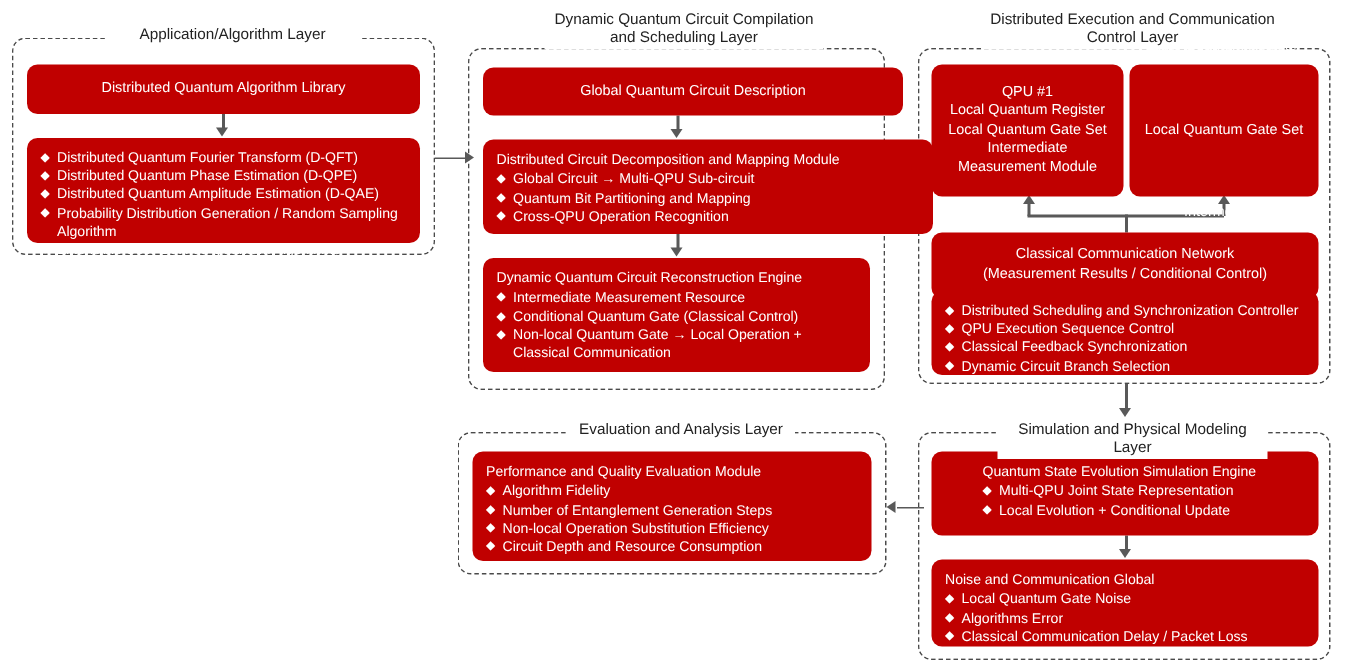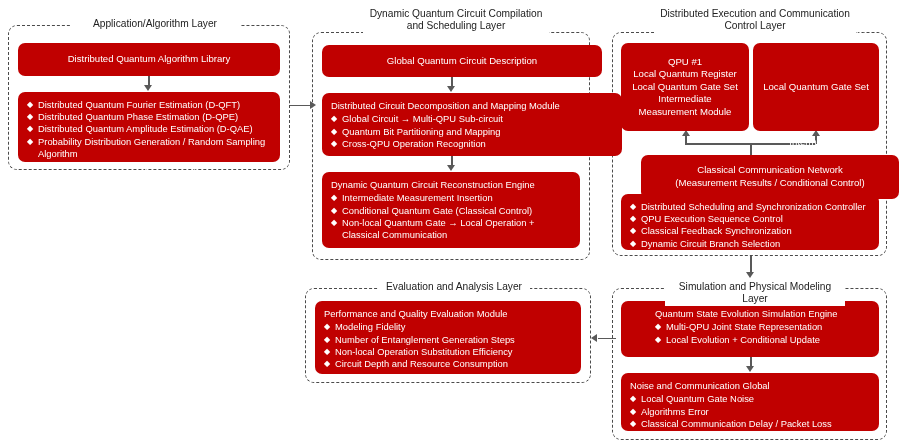--- a/index.html
+++ b/index.html
@@ -126,21 +126,21 @@
     <span class="rtitle">Distributed Quantum Algorithm Library</span>
   </div>
 
   <div class="vline" style="left:148px;top:76px;height:11px;"></div>
   <div class="arrow-d" style="left:144.2px;top:85px;"></div>
 
   <div class="rbox pad" style="left:18px;top:92px;width:262px;height:70px;">
     <ul class="blist">
       <li>
           <span class="dia">◆</span>
-          <span class="cont">Distributed Quantum Fourier Estimation (D-QFT)</span>
+          <span class="cont">Distributed Quantum Fourier Transform (D-QFT)</span>
         </li>
       <li>
           <span class="dia">◆</span>
           <span class="cont">Distributed Quantum Phase Estimation (D-QPE)</span>
         </li>
       <li>
           <span class="dia">◆</span>
           <span class="cont">Distributed Quantum Amplitude Estimation (D-QAE)</span>
         </li>
       <li>
@@ -187,21 +187,21 @@
   </div>
 
   <div class="vline" style="left:451px;top:156px;height:11px;"></div>
   <div class="arrow-d" style="left:447.2px;top:165px;"></div>
 
   <div class="rbox pad" style="left:322px;top:172px;width:258px;height:76px;">
     <span class="rhead">Dynamic Quantum Circuit Reconstruction Engine</span>
     <ul class="blist">
       <li>
           <span class="dia">◆</span>
-          <span class="cont">Intermediate Measurement Insertion</span>
+          <span class="cont">Intermediate Measurement Resource</span>
         </li>
       <li>
           <span class="dia">◆</span>
           <span class="cont">Conditional Quantum Gate (Classical Control)</span>
         </li>
       <li>
           <span class="dia">◆</span>
           <span class="cont">Non-local Quantum Gate → Local Operation + Classical Communication</span>
         </li>
     </ul>
@@ -230,21 +230,21 @@
     <span class="rtitle">Measurement Module</span>
   </div>
 
   <div class="hline" style="left:685px;top:143px;width:131px;"></div>
   <div class="vline" style="left:750px;top:143px;height:12px;"></div>
   <div class="vline" style="left:685px;top:136px;height:8px;"></div>
   <div class="vline" style="left:815px;top:136px;height:8px;"></div>
   <div class="arrow-u" style="left:681.6px;top:130px;"></div>
   <div class="arrow-u" style="left:811.6px;top:130px;"></div>
 
-  <div class="rbox center" style="left:621px;top:155px;width:258px;height:44px;margin-left:20px;">
+  <div class="rbox center" style="left:621px;top:155px;width:258px;height:44px;">
     <div style="text-align:center;">
       <span class="rtitle">Classical Communication Network</span>
       <span class="rtitle">(Measurement Results / Conditional Control)</span>
     </div>
   </div>
 
   <div class="rbox pad" style="left:621px;top:194px;width:258px;height:56px;">
     <ul class="blist">
       <li>
           <span class="dia">◆</span>
@@ -269,21 +269,21 @@
   <div class="arrow-d" style="left:746.2px;top:272px;"></div>
 
   <div class="panel" style="left:305px;top:288px;width:286px;height:95px;"></div>
   <div class="panel-title" style="left:378px;top:281px;width:142px;">Evaluation and Analysis Layer</div>
 
   <div class="rbox pad" style="left:315px;top:301px;width:266px;height:73px;">
     <span class="rhead">Performance and Quality Evaluation Module</span>
     <ul class="blist">
       <li>
           <span class="dia">◆</span>
-          <span class="cont">Modeling Fidelity</span>
+          <span class="cont">Algorithm Fidelity</span>
         </li>
       <li>
           <span class="dia">◆</span>
           <span class="cont">Number of Entanglement Generation Steps</span>
         </li>
       <li>
           <span class="dia">◆</span>
           <span class="cont">Non-local Operation Substitution Efficiency</span>
         </li>
       <li>

